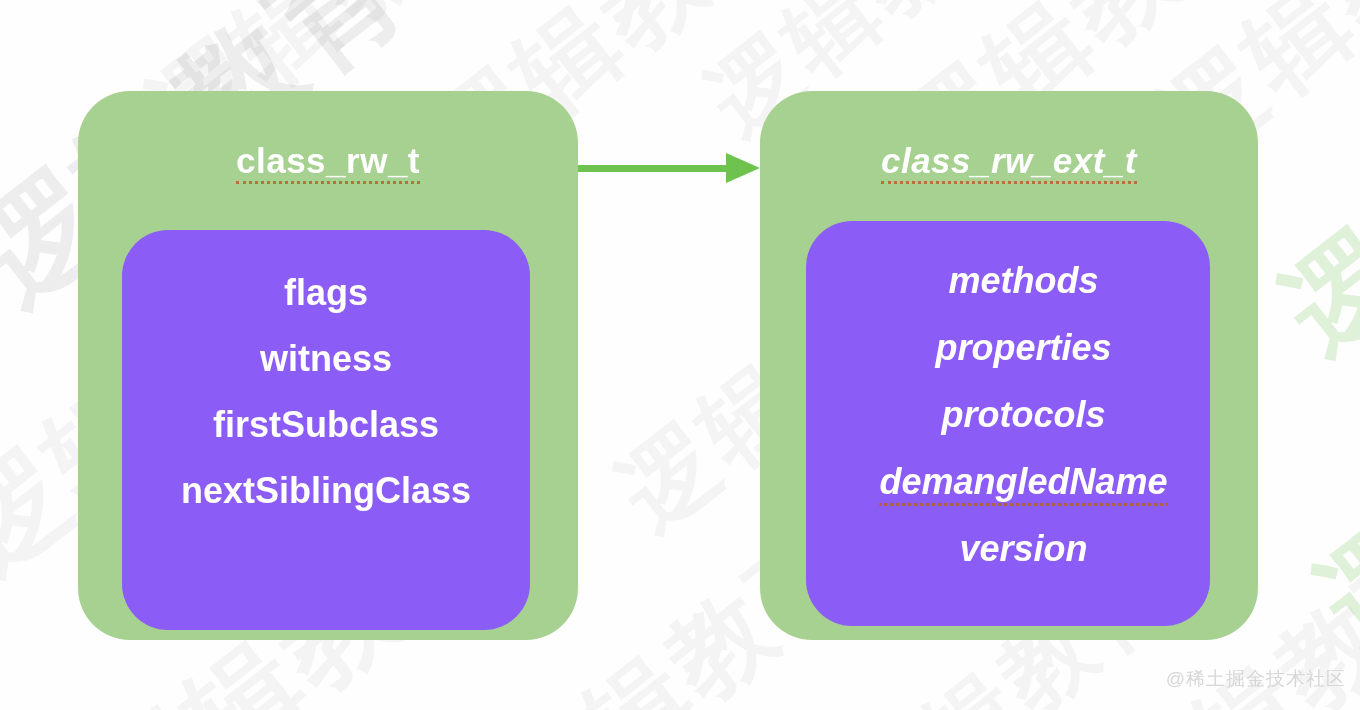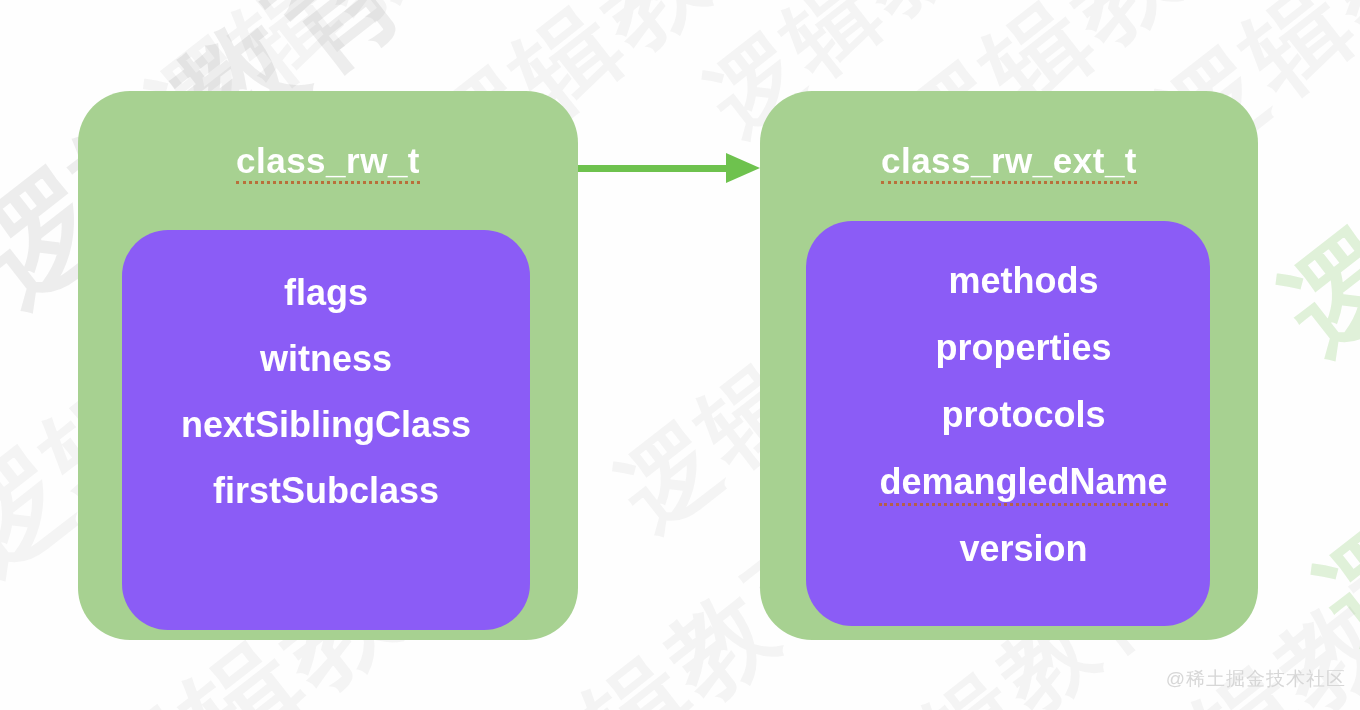--- a/index.html
+++ b/index.html
@@ -34,21 +34,21 @@
   
   .outer-box {
     position: absolute;
     top: 91px;
     height: 549px;
     background: #a7d191;
     border-radius: 52px;
     z-index: 2;
   }
   .outer-box.left  { left: 78px;  width: 500px; }
-  .outer-box.right { left: 760px; width: 498px; }
+  .outer-box.right { left: 760px; width: 498px; font-style: italic; }
 
   .box-title {
     position: absolute;
     top: 50px;
     left: 0;
     right: 0;
     text-align: center;
     font-size: 35px;
     font-weight: 700;
     color: #ffffff;
@@ -130,22 +130,22 @@
   <div class="arrow-line"></div>
   <div class="arrow-head"></div>
 
   <div class="outer-box left">
     <div class="box-title">
       <span class="spell-underline">class_rw_t</span>
     </div>
     <div class="inner-box left">
       <div class="field">flags</div>
       <div class="field">witness</div>
+      <div class="field">firstSubclass</div>
       <div class="field">nextSiblingClass</div>
-      <div class="field">firstSubclass</div>
     </div>
   </div>
 
   <div class="outer-box right">
     <div class="box-title">
       <span class="spell-underline">class_rw_ext_t</span>
     </div>
     <div class="inner-box right">
       <div class="field">methods</div>
       <div class="field">properties</div>

